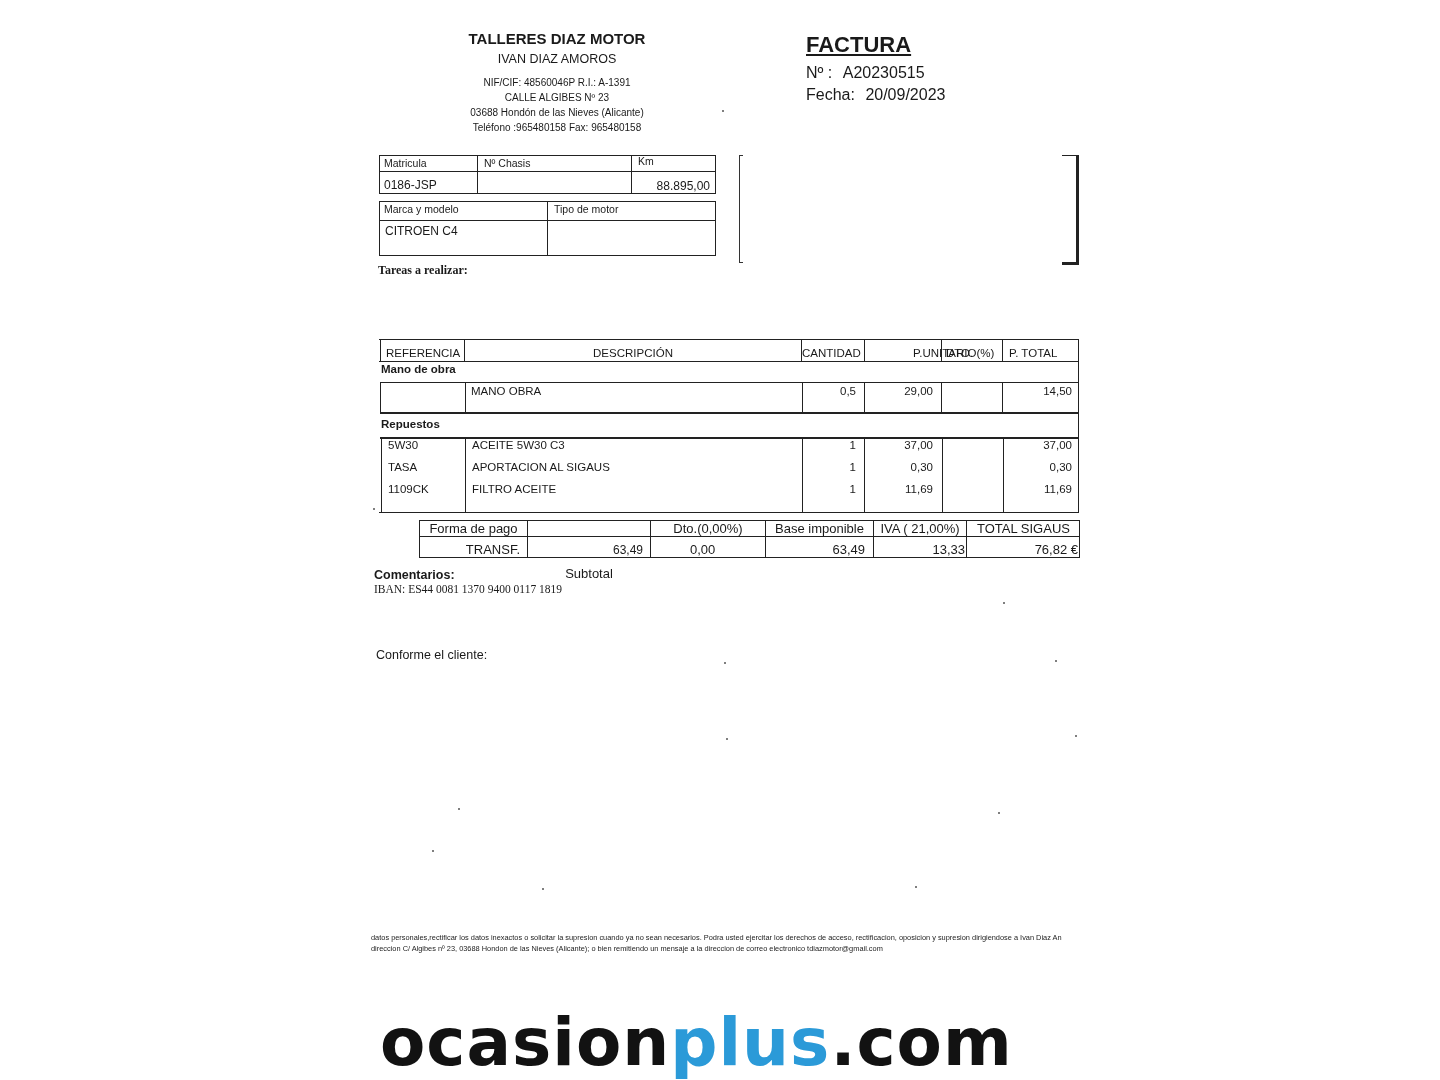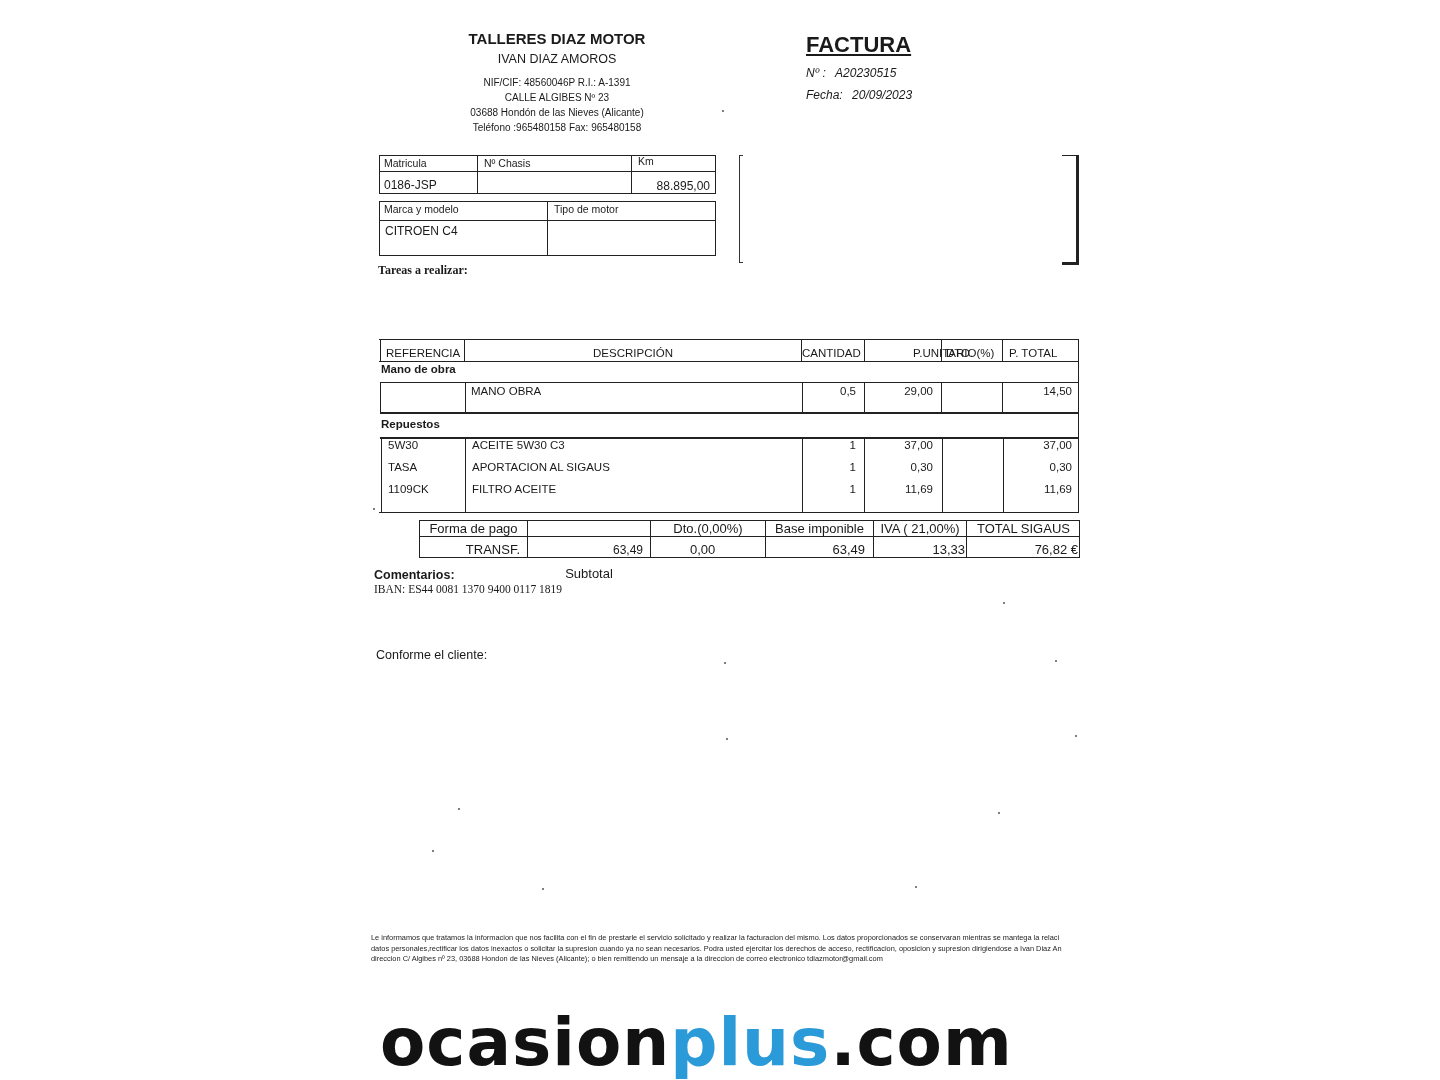--- a/index.html
+++ b/index.html
@@ -10,21 +10,21 @@
   
   #company { left:430px; top:30px; width:254px; }
   #company .name { font-weight:bold; font-size:15px; line-height:18px; }
   #company .owner { font-size:12.5px; margin-top:4px; }
   #company .line { font-size:10px; line-height:15px; }
   #company .nif { margin-top:9px; }
 
   
   #factura { left:806px; top:32px; }
   #factura .title { font-weight:bold; font-size:22px; text-decoration:underline; text-underline-offset:2px; text-decoration-thickness:2px; }
-  #factura .meta { font-size:12px; margin-top:4px; line-height:22px;font-style:italic; }
+  #factura .meta { font-size:16px; margin-top:4px; line-height:22px; }
   #factura .meta span.v { margin-left:6px; }
 
   
   .box { position:absolute; border:1.5px solid #222; box-sizing:border-box; }
   .cellv { position:absolute; box-sizing:border-box; border-left:1.5px solid #222; }
   .hline { position:absolute; box-sizing:border-box; border-top:1.5px solid #222; }
   .lbl { position:absolute; font-size:10.5px; }
   .val { position:absolute; font-size:12px; }
 
   
@@ -202,20 +202,19 @@
 <div class="speck" style="left:1055px;top:660px;"></div>
 <div class="speck" style="left:726px;top:738px;"></div>
 <div class="speck" style="left:1075px;top:735px;"></div>
 <div class="speck" style="left:458px;top:808px;"></div>
 <div class="speck" style="left:998px;top:812px;"></div>
 <div class="speck" style="left:432px;top:850px;"></div>
 <div class="speck" style="left:542px;top:888px;"></div>
 <div class="speck" style="left:915px;top:886px;"></div>
 
 <div id="legal" class="abs">
-  <div>Le informamos que tratamos la informacion que nos facilita con el fin de prestarle el servicio solicitado y realizar la facturacion del mismo. Los datos proporcionados se conservaran mientras se mantega la relaci</div>
   <div>datos personales,rectificar los datos inexactos o solicitar la supresion cuando ya no sean necesarios. Podra usted ejercitar los derechos de acceso, rectificacion, oposicion y supresion dirigiendose a Ivan Diaz An</div>
   <div>direccion  C/ Algibes nº 23, 03688 Hondon de las Nieves (Alicante); o bien remitiendo un mensaje a la direccion de correo electronico tdiazmotor@gmail.com</div>
 </div>
 
 <div id="logo" class="abs">
   <span class="a">ocasion</span><span class="b">plus</span><span class="a">.com</span>
 </div>
 
 </body></html>

